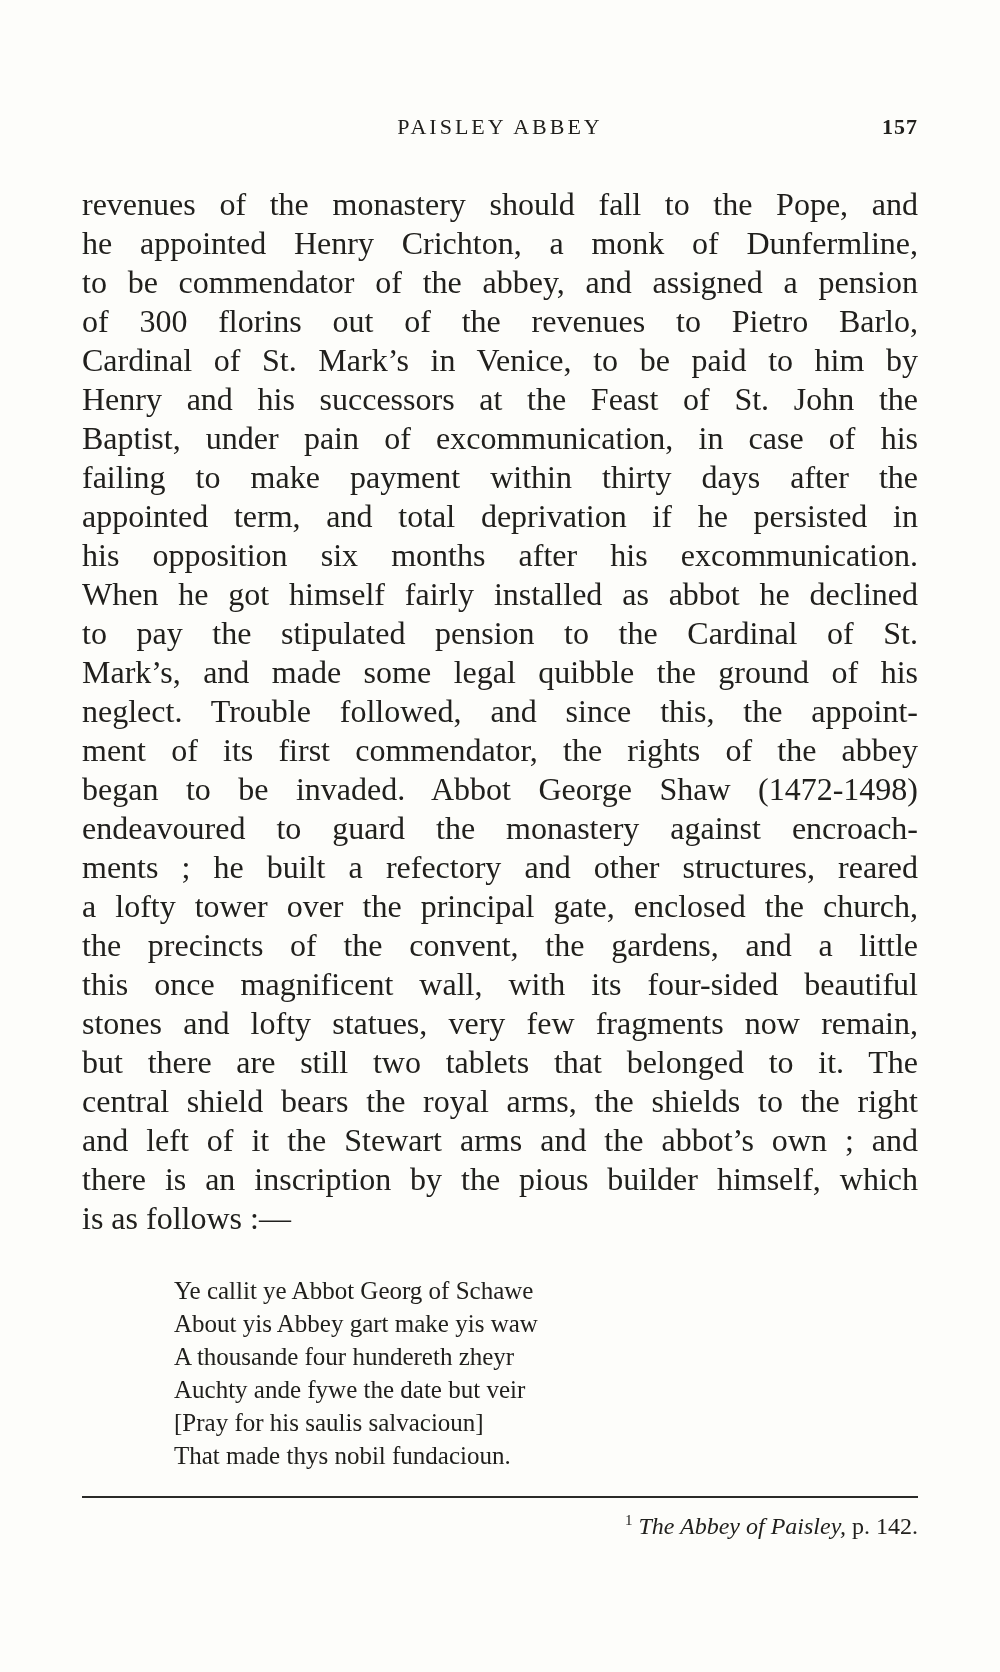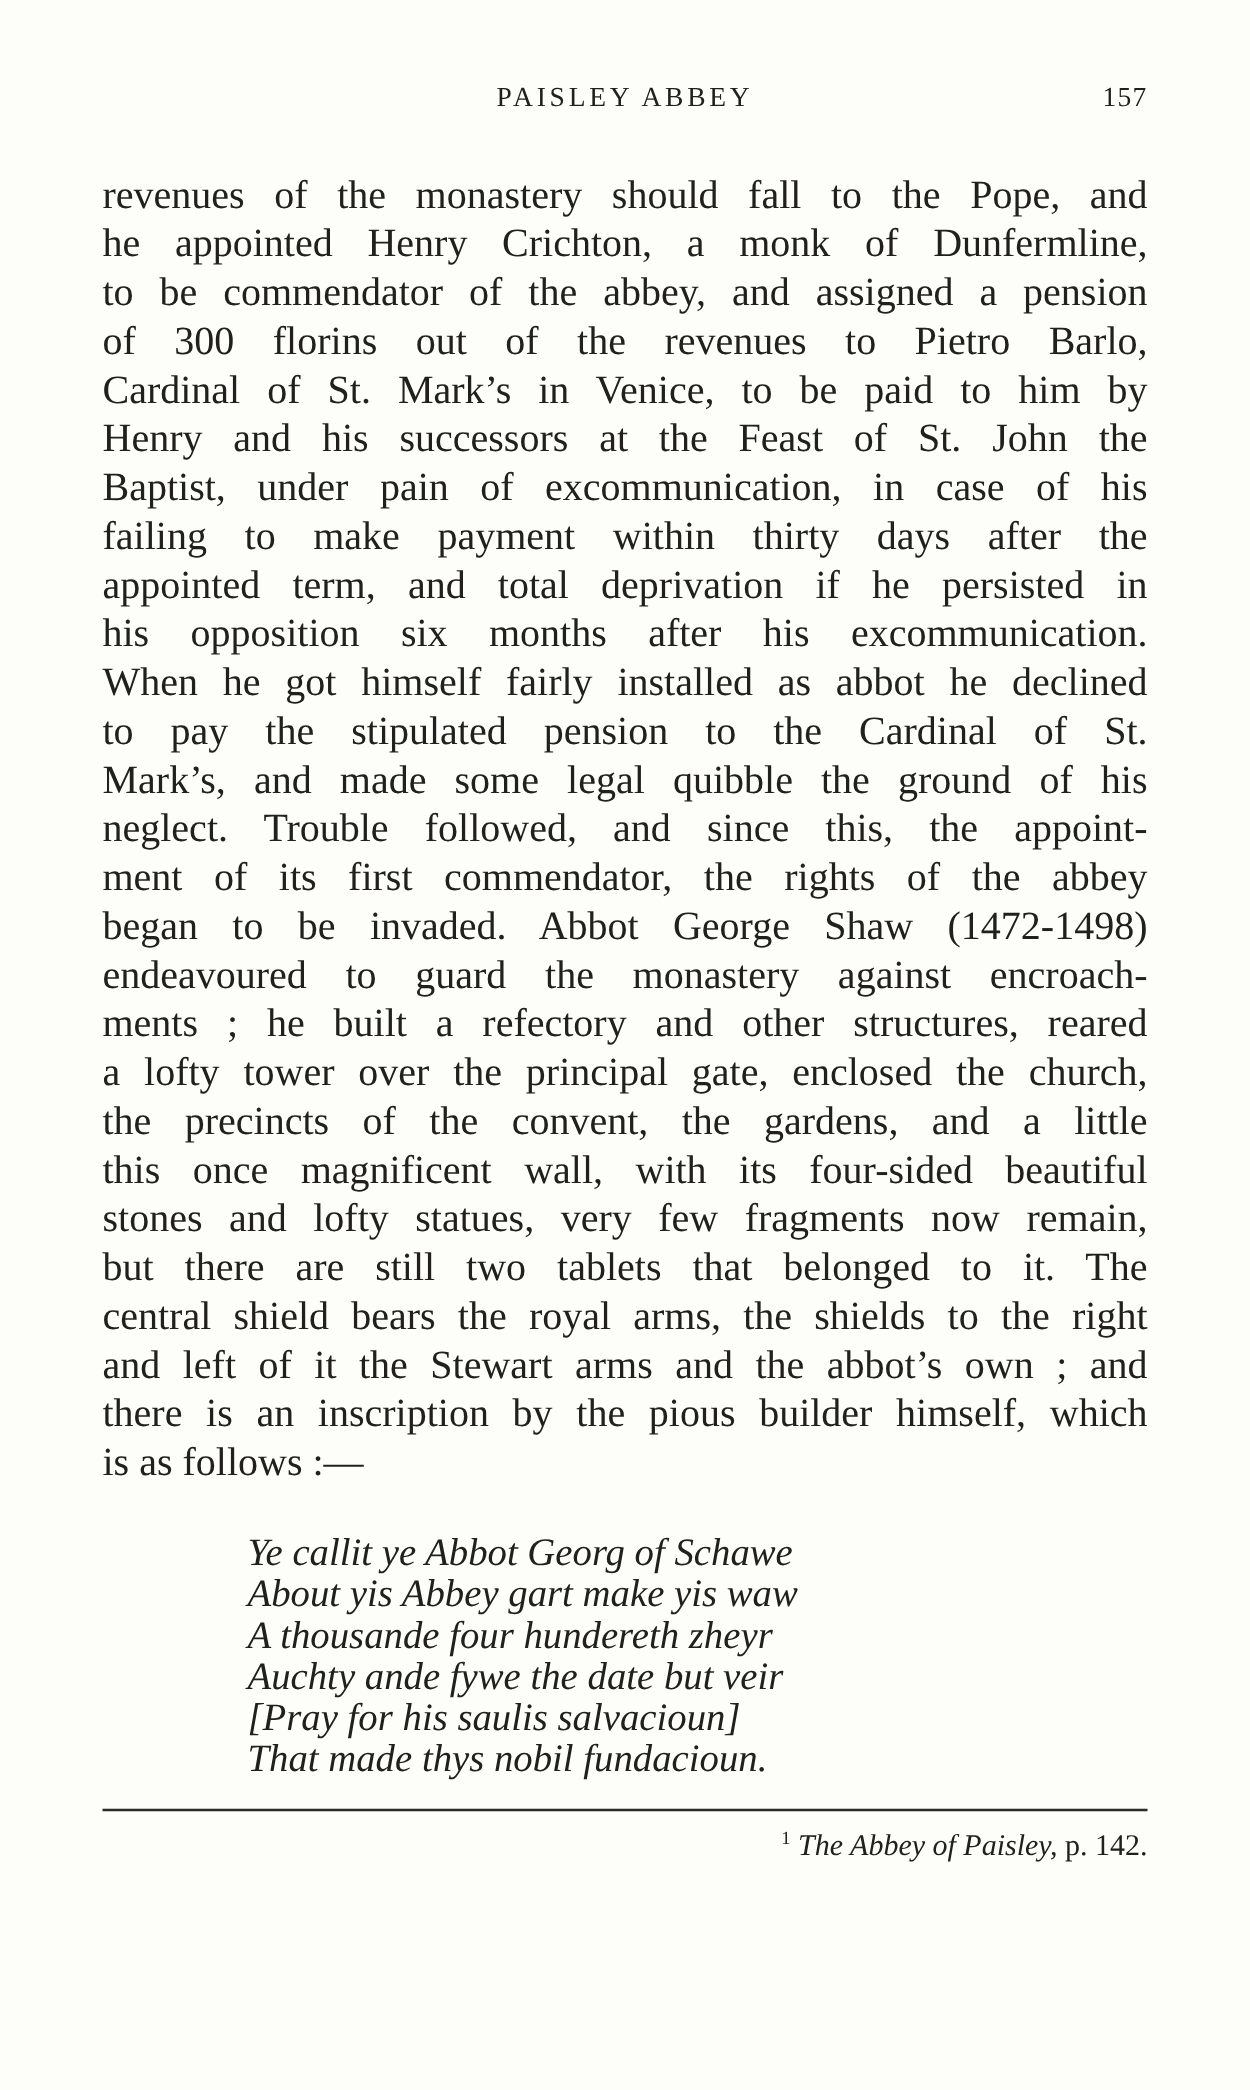--- a/index.html
+++ b/index.html
@@ -5,54 +5,54 @@
   * { box-sizing: border-box; }
   html, body { margin: 0; padding: 0; }
   body {
     width: 1000px;
     height: 1672px;
     overflow: hidden;
     background: #fdfdfa;
     color: #21201d;
     font-family: "Liberation Serif", "DejaVu Serif", serif;
   }
-  .page { padding: 64px 82px 0 82px; position: relative; }
+  .page { padding: 113px 82px 0 82px; position: relative; }
 
   .running-head {
     position: relative;
     text-align: center;
     font-size: 22px;
     letter-spacing: 3px;
     height: 28px;
     line-height: 28px;
   }
   .folio {
     position: absolute;
     right: 0;
     top: 0;
     letter-spacing: 1px;
+    font-weight: bold;
   }
 
   .body-text {
     margin-top: 44px;
     font-size: 32px;
     line-height: 39px;
   }
   .text-line {
     text-align: justify;
     text-align-last: justify;
   }
   .text-line:last-child { text-align-last: left; }
 
   .poem {
     margin-top: 36px;
-    margin-left: 116px;
-    font-size: 31px;
+    margin-left: 92px;
+    font-size: 25px;
     line-height: 33px;
-    font-style: italic;
   }
 
   .footnote-rule {
     margin: 24px 0 0 0;
     border: none;
     border-top: 2px solid #2a2a28;
     width: 100%;
   }
   .footnote {
     margin-top: 14px;

